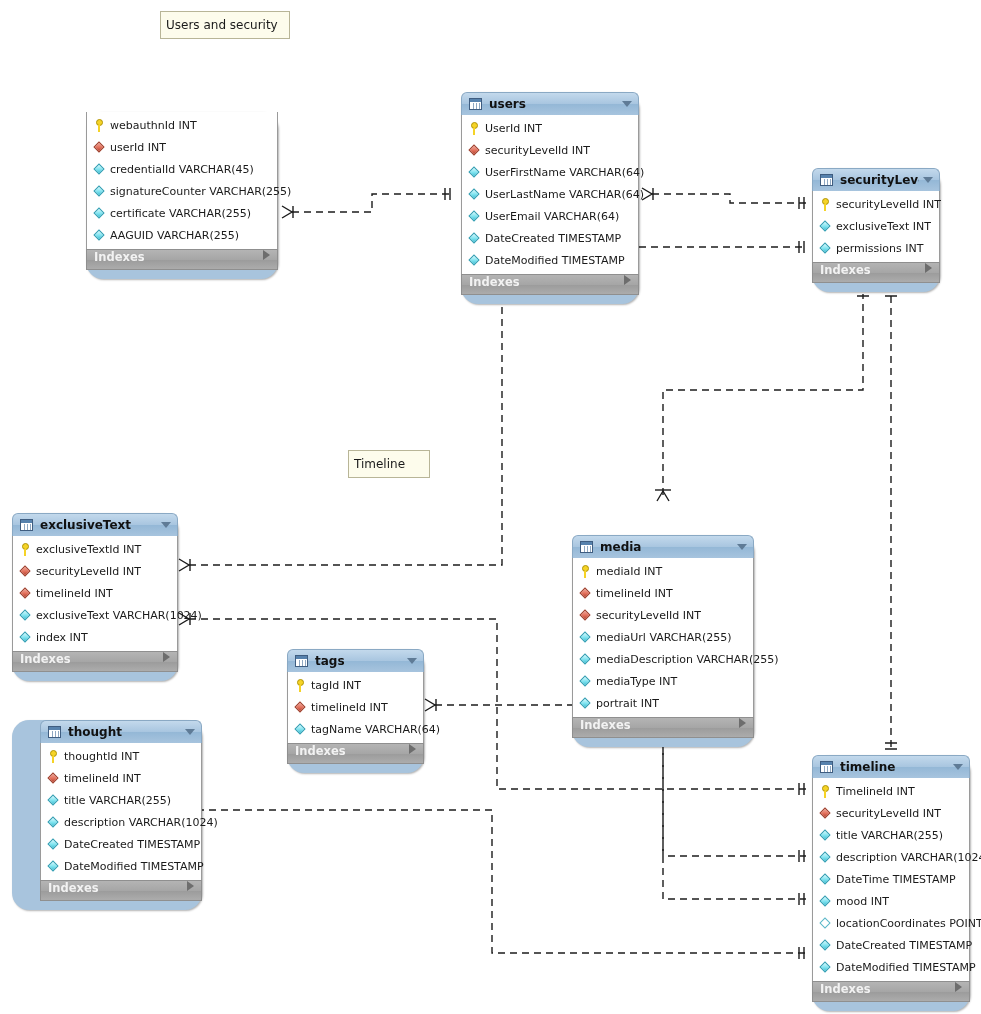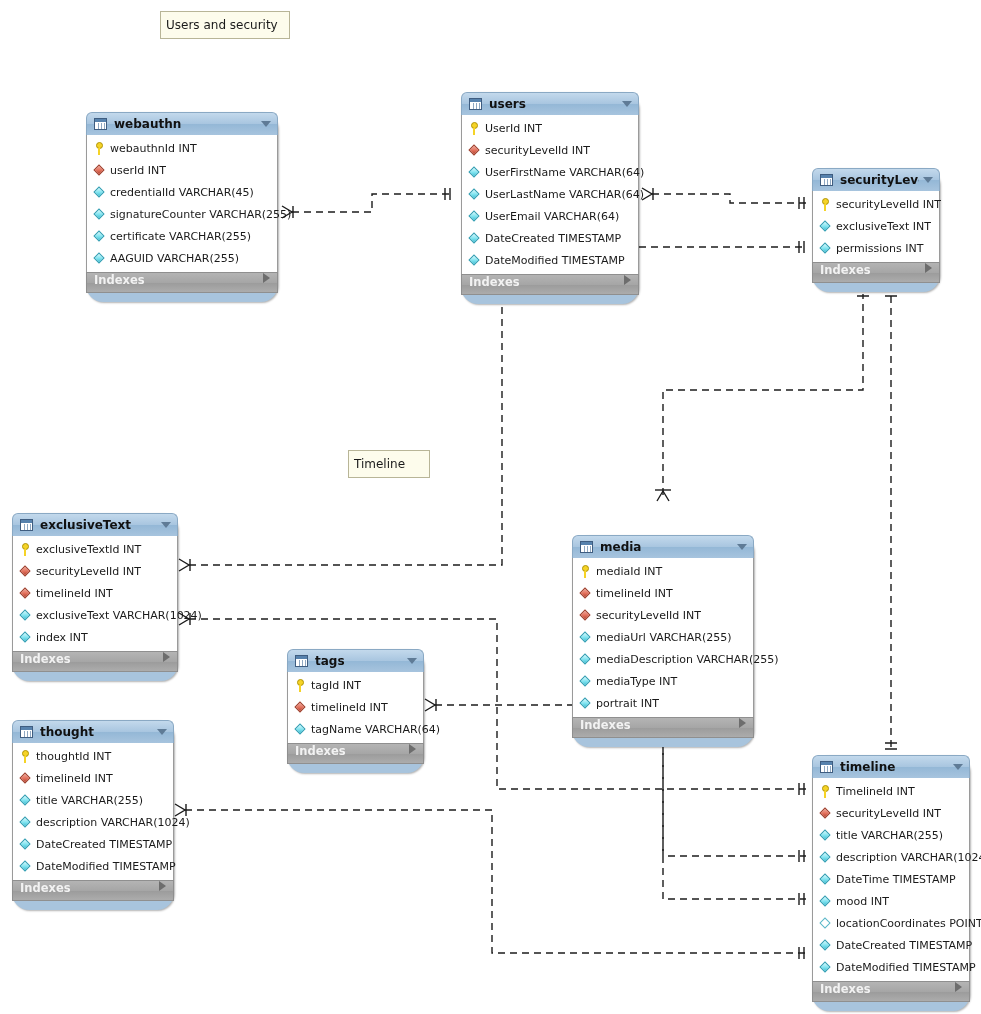--- a/index.html
+++ b/index.html
@@ -271,25 +271,20 @@
   </svg>
 
   <div class="note" style="left:160px; top:11px; width:118px;">
     <span>Users and security</span>
   </div>
   <div class="note" style="left:348px; top:450px; width:70px;">
     <span>Timeline</span>
   </div>
 
   <div class="tbl" style="left:86px; top:112px; width:192px;">
-    <div class="tbl-hdr">
-      <span class="tbl-ico"></span>
-      <span class="tbl-name">webauthn</span>
-      <span class="caret"></span>
-    </div>
     <div class="tbl-body">
       <div class="col">
           <span class="glyph g-pk"></span>
           <span>webauthnId INT</span>
         </div>
       <div class="col">
           <span class="glyph g-fk"></span>
           <span>userId INT</span>
         </div>
       <div class="col">
@@ -410,21 +405,21 @@
           <span class="glyph g-col"></span>
           <span>index INT</span>
         </div>
     </div>
     <div class="tbl-idx">
       <span class="idx-label">Indexes</span>
       <span class="tri-right"></span>
     </div>
   </div>
 
-  <div class="tbl" style="left:12px; top:720px; width:162px;">
+  <div class="tbl" style="left:12px; top:720px; width:162px;padding-left:28px;">
     <div class="tbl-hdr">
       <span class="tbl-ico"></span>
       <span class="tbl-name">thought</span>
       <span class="caret"></span>
     </div>
     <div class="tbl-body">
       <div class="col">
           <span class="glyph g-pk"></span>
           <span>thoughtId INT</span>
         </div>

